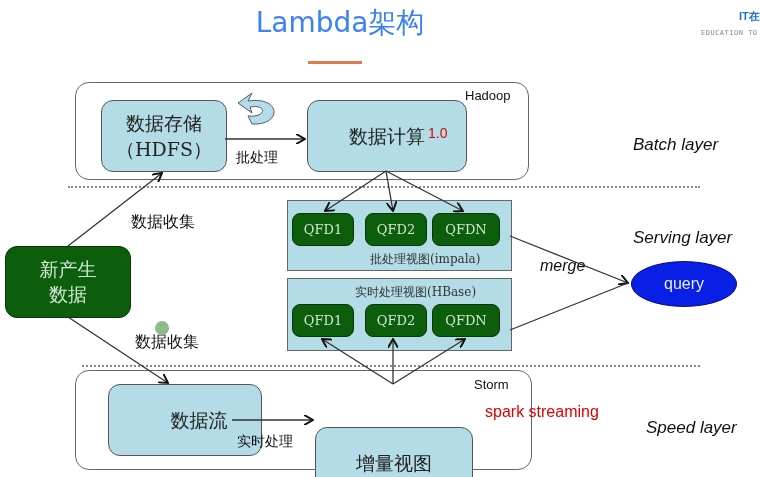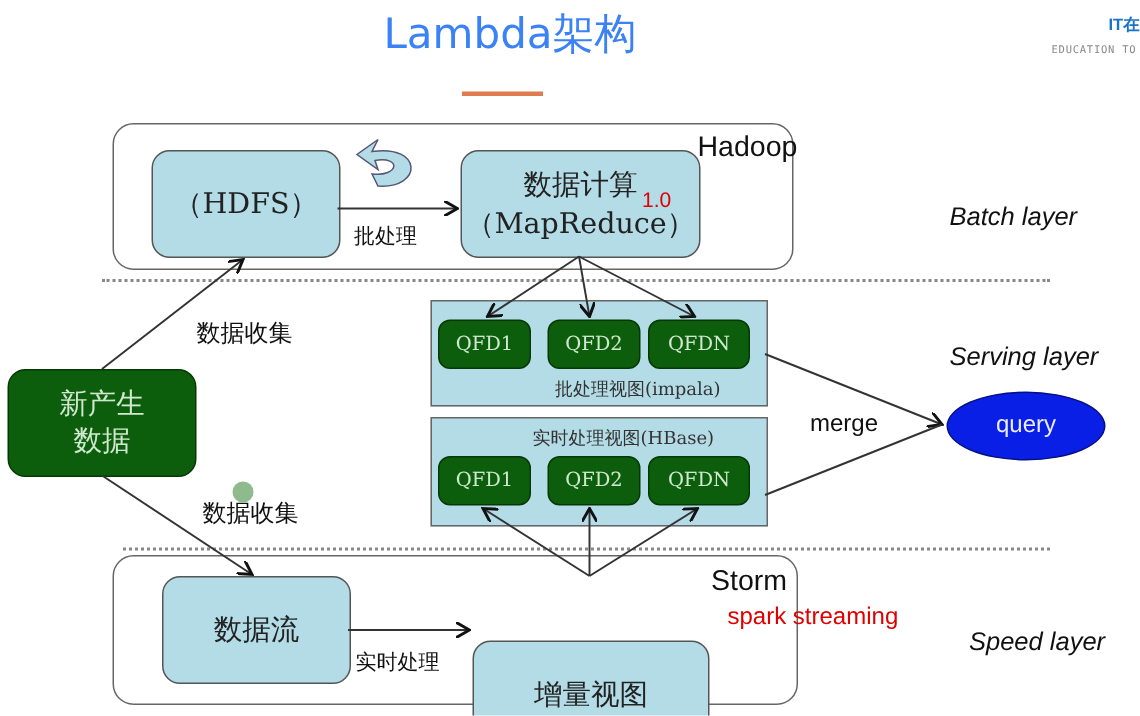--- a/index.html
+++ b/index.html
@@ -7,44 +7,44 @@
   .abs{position:absolute;}
   .title{left:0;width:680px;top:4px;text-align:center;font-size:28px;color:#3b82f6;font-family:"DejaVu Sans",sans-serif;}
   .title-underline{left:308px;top:61px;width:54px;height:3px;background:#e07a4f;}
   .logo-main{left:739px;top:9px;font-size:11px;color:#1a73c8;font-weight:bold;}
   .logo-sub{left:701px;top:29px;font-size:7px;color:#888;font-family:"DejaVu Sans Mono",monospace;letter-spacing:0.5px;white-space:nowrap;}
   .outer{border:1.5px solid #666;border-radius:14px;background:#fff;}
   .lbox{background:#b3dce6;border:1.5px solid #555;border-radius:12px;display:flex;flex-direction:column;align-items:center;justify-content:center;color:#222;font-family:"DejaVu Serif",serif;font-size:19px;line-height:26px;}
   .panel{background:#b3dce6;border:1.5px solid #666;}
   .gbox{background:#0c5e0c;border:1.5px solid #063806;border-radius:8px;color:#cfe8cf;font-family:"DejaVu Serif",serif;font-size:13px;display:flex;align-items:center;justify-content:center;}
   .dash{height:0;border-top:2px dotted #888;}
-  .small{font-size:19px;color:#111;}
+  .small{font-size:13px;color:#111;}
   .layer{font-size:17px;color:#111;font-style:italic;}
   .serif{font-family:"DejaVu Serif",serif;}
   svg{position:absolute;left:0;top:0;}
 </style>
 </head>
 <body>
 
 <div class="abs title">Lambda架构</div>
 <div class="abs title-underline"></div>
 <div class="abs logo-main">IT在</div>
 <div class="abs logo-sub">EDUCATION TO C</div>
 
 <div class="abs dash" style="left:68px;top:186px;width:632px;"></div>
 <div class="abs dash" style="left:82px;top:365px;width:618px;"></div>
 
 <div class="abs outer" style="left:75px;top:82px;width:452px;height:96px;"></div>
 <div class="abs small" style="left:465px;top:88px;">Hadoop</div>
 <div class="abs lbox" style="left:101px;top:100px;width:124px;height:70px;">
+  <span>数据存储</span>
   <span>（HDFS）</span>
 </div>
 <div class="abs lbox" style="left:307px;top:100px;width:158px;height:70px;text-align:center;">
   <span>数据计算</span>
-  <span>（MapReduce）</span>
 </div>
 <div class="abs" style="left:428px;top:125px;color:#e00000;font-size:14px;">1.0</div>
 <div class="abs small serif" style="left:236px;top:149px;font-size:14px;">批处理</div>
 <div class="abs layer" style="left:633px;top:135px;">Batch layer</div>
 
 <div class="abs gbox" style="left:5px;top:246px;width:124px;height:70px;flex-direction:column;font-size:19px;line-height:25px;border-radius:12px;">
   <span>新产生</span>
   <span>数据</span>
 </div>
 <div class="abs small serif" style="left:131px;top:212px;font-size:16px;">数据收集</div>
@@ -57,29 +57,29 @@
 <div class="abs gbox" style="left:432px;top:213px;width:66px;height:31px;">QFDN</div>
 <div class="abs serif" style="left:370px;top:251px;font-size:12px;color:#333;">批处理视图(impala)</div>
 <div class="abs" style="left:317px;top:261px;font-size:16px;color:#111;margin-top:36px;">Sqoop</div>
 
 <div class="abs panel" style="left:287px;top:278px;width:223px;height:71px;"></div>
 <div class="abs serif" style="left:355px;top:284px;font-size:12px;color:#333;">实时处理视图(HBase)</div>
 <div class="abs gbox" style="left:292px;top:304px;width:60px;height:31px;">QFD1</div>
 <div class="abs gbox" style="left:365px;top:304px;width:60px;height:31px;">QFD2</div>
 <div class="abs gbox" style="left:432px;top:304px;width:66px;height:31px;">QFDN</div>
 
-<div class="abs" style="left:540px;top:274px;font-size:16px;color:#111;">merge</div>
+<div class="abs" style="left:540px;top:257px;font-size:16px;color:#111;font-style:italic;">merge</div>
 <div class="abs" style="left:631px;top:261px;width:104px;height:44px;border-radius:50%;background:#0a1fe6;border:1.5px solid #061080;display:flex;align-items:center;justify-content:center;color:#e8ecff;font-size:16px;">
   <span>query</span>
 </div>
 <div class="abs layer" style="left:633px;top:228px;">Serving layer</div>
 
 <div class="abs outer" style="left:75px;top:370px;width:455px;height:98px;"></div>
 <div class="abs small" style="left:474px;top:377px;">Storm</div>
-<div class="abs lbox" style="left:108px;top:384px;width:124px;height:70px;">
+<div class="abs lbox" style="left:108px;top:384px;width:124px;height:70px;padding-left:28px;">
   <span>数据流</span>
 </div>
 <div class="abs lbox" style="left:315px;top:384px;width:156px;height:70px;margin-top:43px;">
   <span>增量视图</span>
 </div>
 <div class="abs small serif" style="left:237px;top:433px;font-size:14px;">实时处理</div>
 <div class="abs" style="left:485px;top:403px;font-size:16px;color:#e00000;">spark streaming</div>
 <div class="abs layer" style="left:646px;top:418px;">Speed layer</div>
 
 <svg width="760" height="477">

